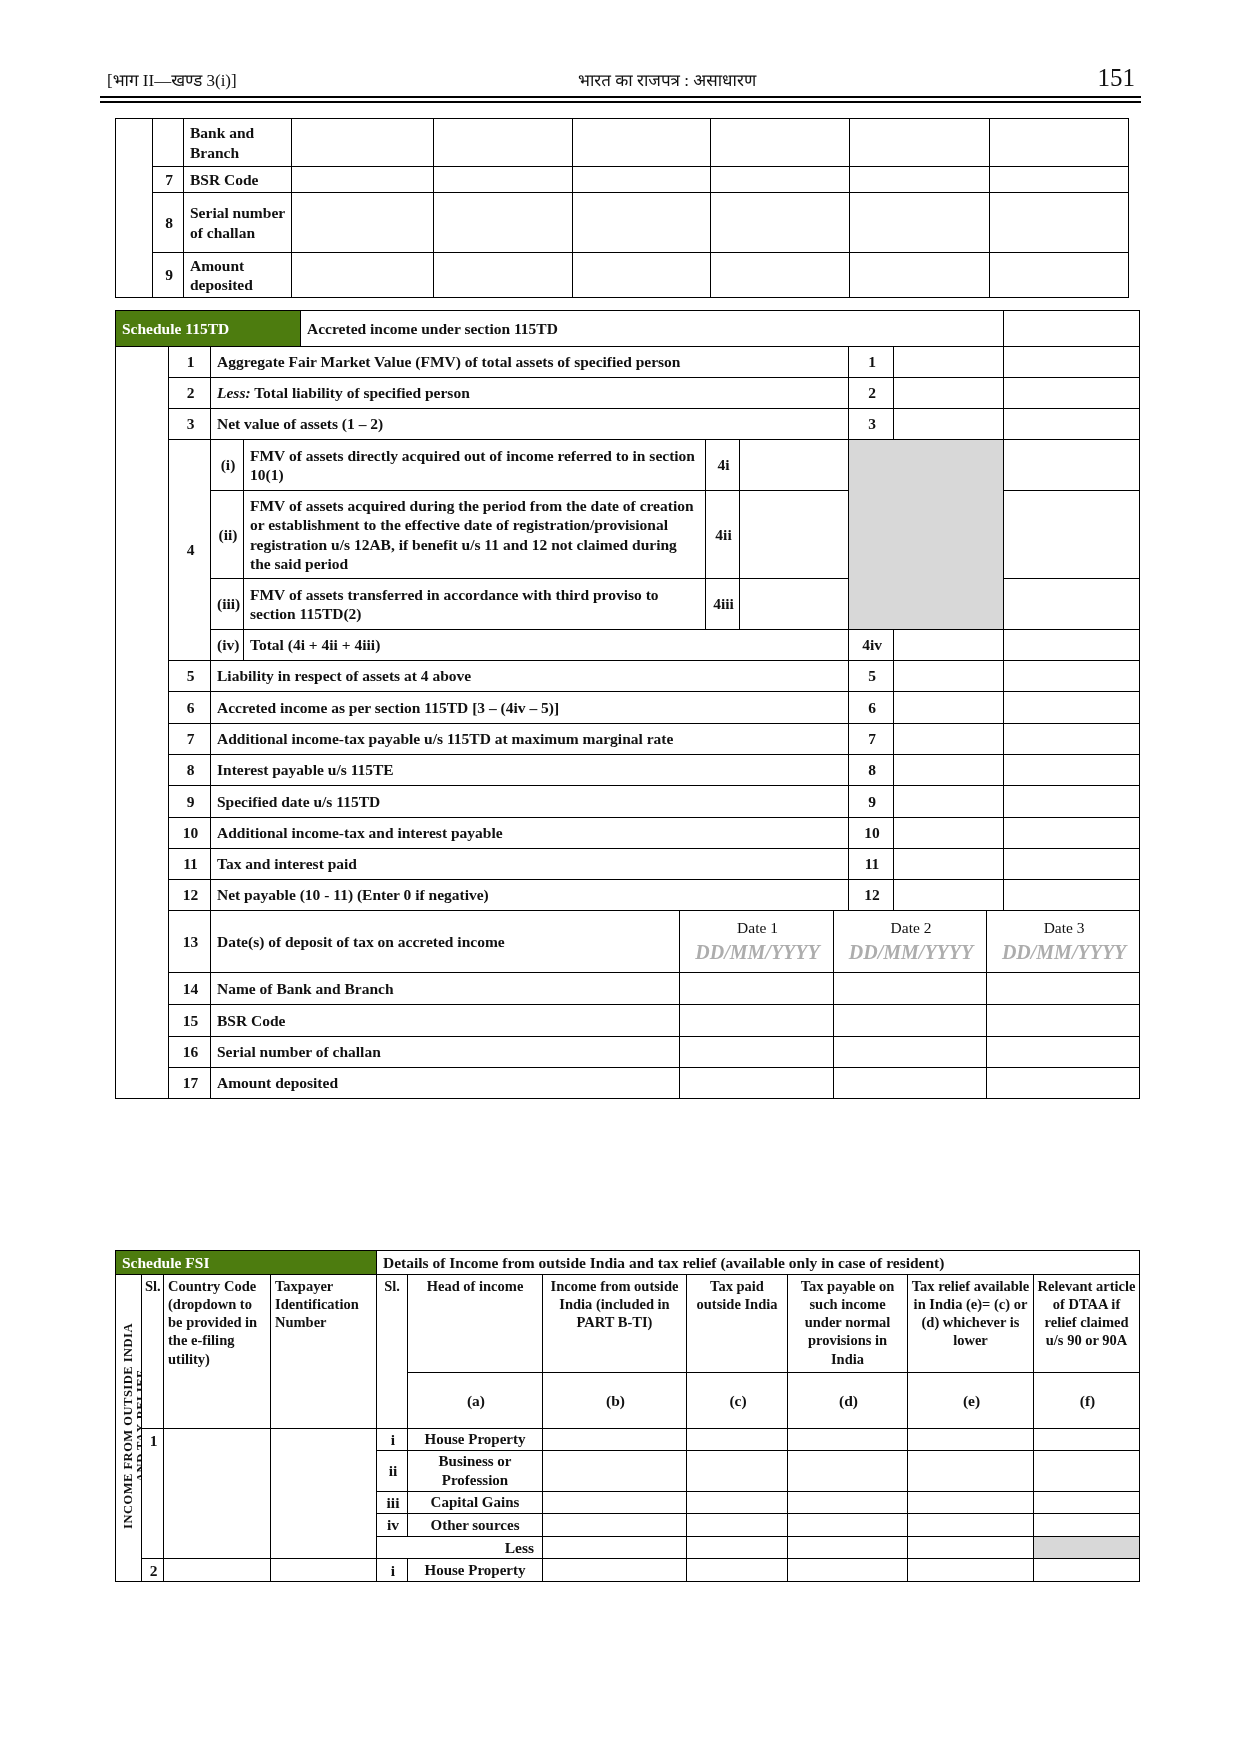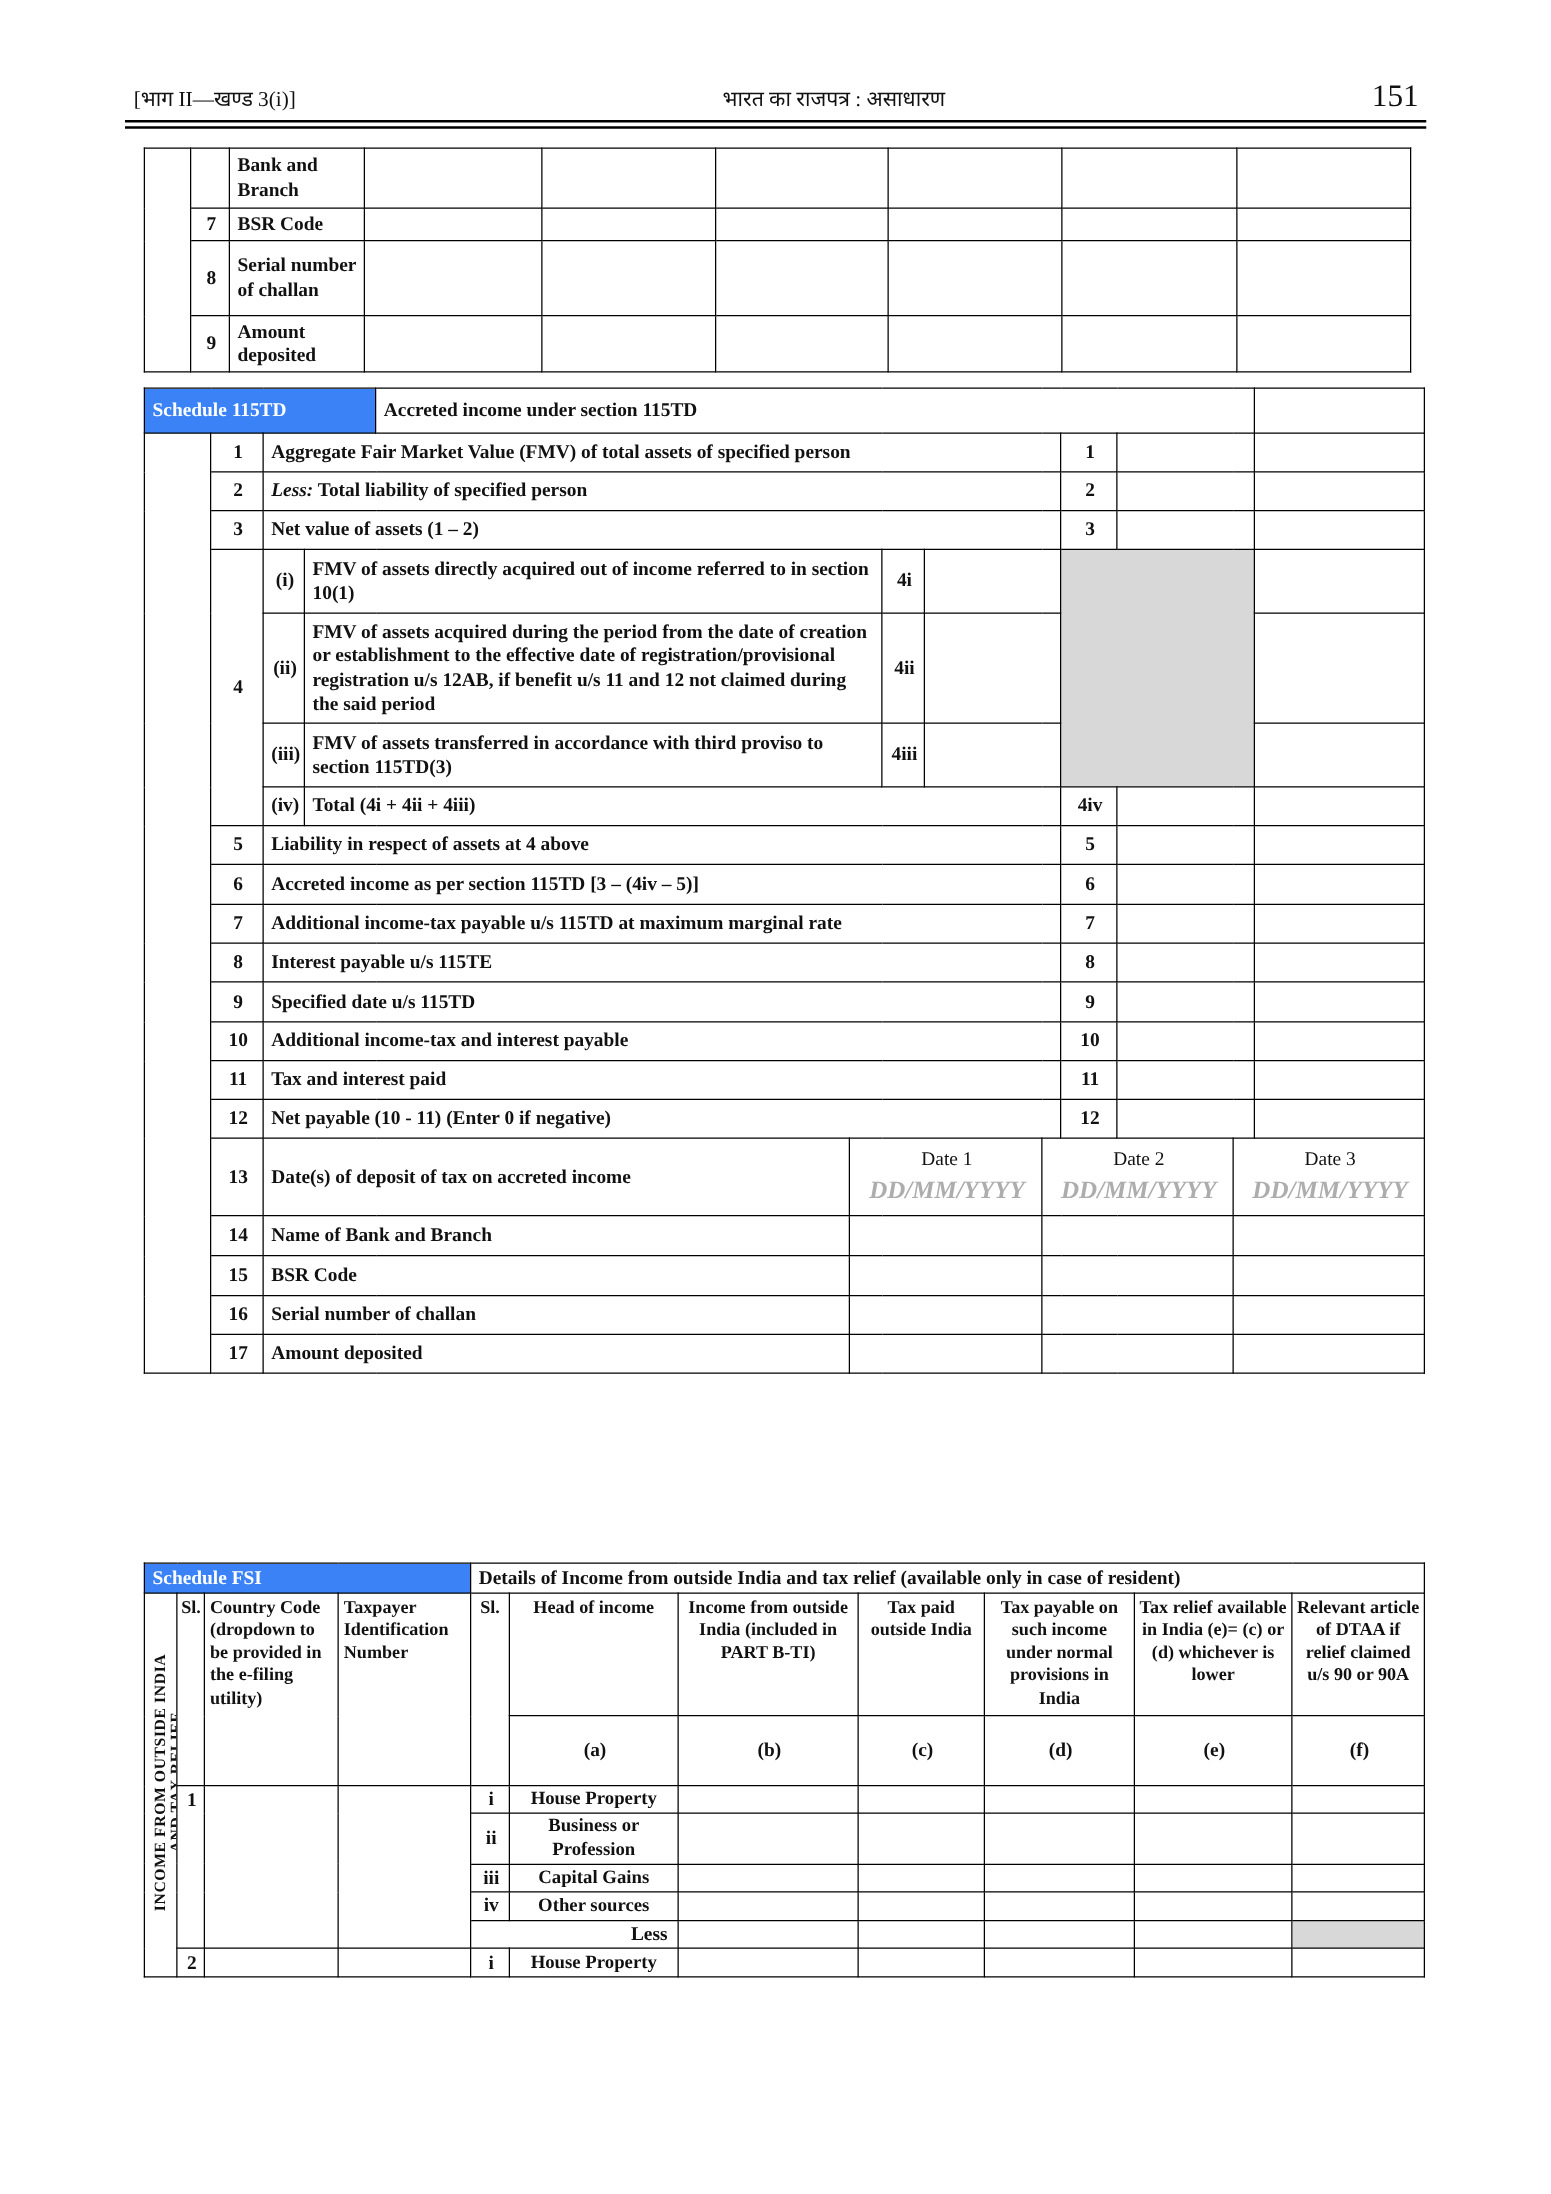--- a/index.html
+++ b/index.html
@@ -15,21 +15,21 @@
            border-top:2px solid #000;border-bottom:2px solid #000;}
 
   
   table.t{border-collapse:collapse;table-layout:fixed;position:absolute;}
   table.t td{border:1.5px solid #000;font-weight:bold;font-size:15.5px;
              line-height:1.25;padding:1px 4px 1px 6px;vertical-align:middle;
              overflow:hidden;}
   td.num{text-align:center;padding:1px 1px;}
   td.sub{text-align:center;padding:1px 1px;}
   td.ghost{border:none;background:transparent;}
-  td.black{background:#3b82f6;color:#fff;font-size:16.5px;padding-left:8px;}
+  td.black{background:#4d7c0f;color:#fff;font-size:16.5px;padding-left:8px;}
   td.gray{background:#d8d8d8;}
   td.hdrdesc{padding-left:11px;}
   td.datecell{text-align:center;vertical-align:top;padding-top:4px;}
   .dlabel{font-weight:normal;}
   .ph{color:#adadad;font-style:italic;margin-top:2px;font-size:20px;}
 
   
   .fsi td.h{vertical-align:top;text-align:center;padding:2px 3px;
             font-size:14.5px;line-height:1.25;}
   .fsi td.hl{text-align:left;padding-left:4px;}
@@ -166,21 +166,21 @@
     </tr>
     <tr style="height:88px">
       <td class="sub">(ii)</td>
       <td colspan="3">FMV of assets acquired during the period from the date of creation or establishment to the effective date of registration/provisional registration u/s 12AB, if benefit u/s 11 and 12 not claimed during the said period</td>
       <td class="num">4ii</td>
       <td colspan="2"></td>
       <td class="ghost"></td>
     </tr>
     <tr style="height:51px">
       <td class="sub">(iii)</td>
-      <td colspan="3">FMV of assets transferred in accordance with third proviso to section 115TD(3)</td>
+      <td colspan="3">FMV of assets transferred in accordance with third proviso to section 115TD(2)</td>
       <td class="num">4iii</td>
       <td colspan="2"></td>
       <td class="ghost"></td>
     </tr>
     <tr style="height:31px">
       <td class="sub">(iv)</td>
       <td colspan="6">Total (4i + 4ii + 4iii)</td>
       <td class="num">4iv</td>
       <td colspan="2"></td>
       <td class="ghost"></td>

